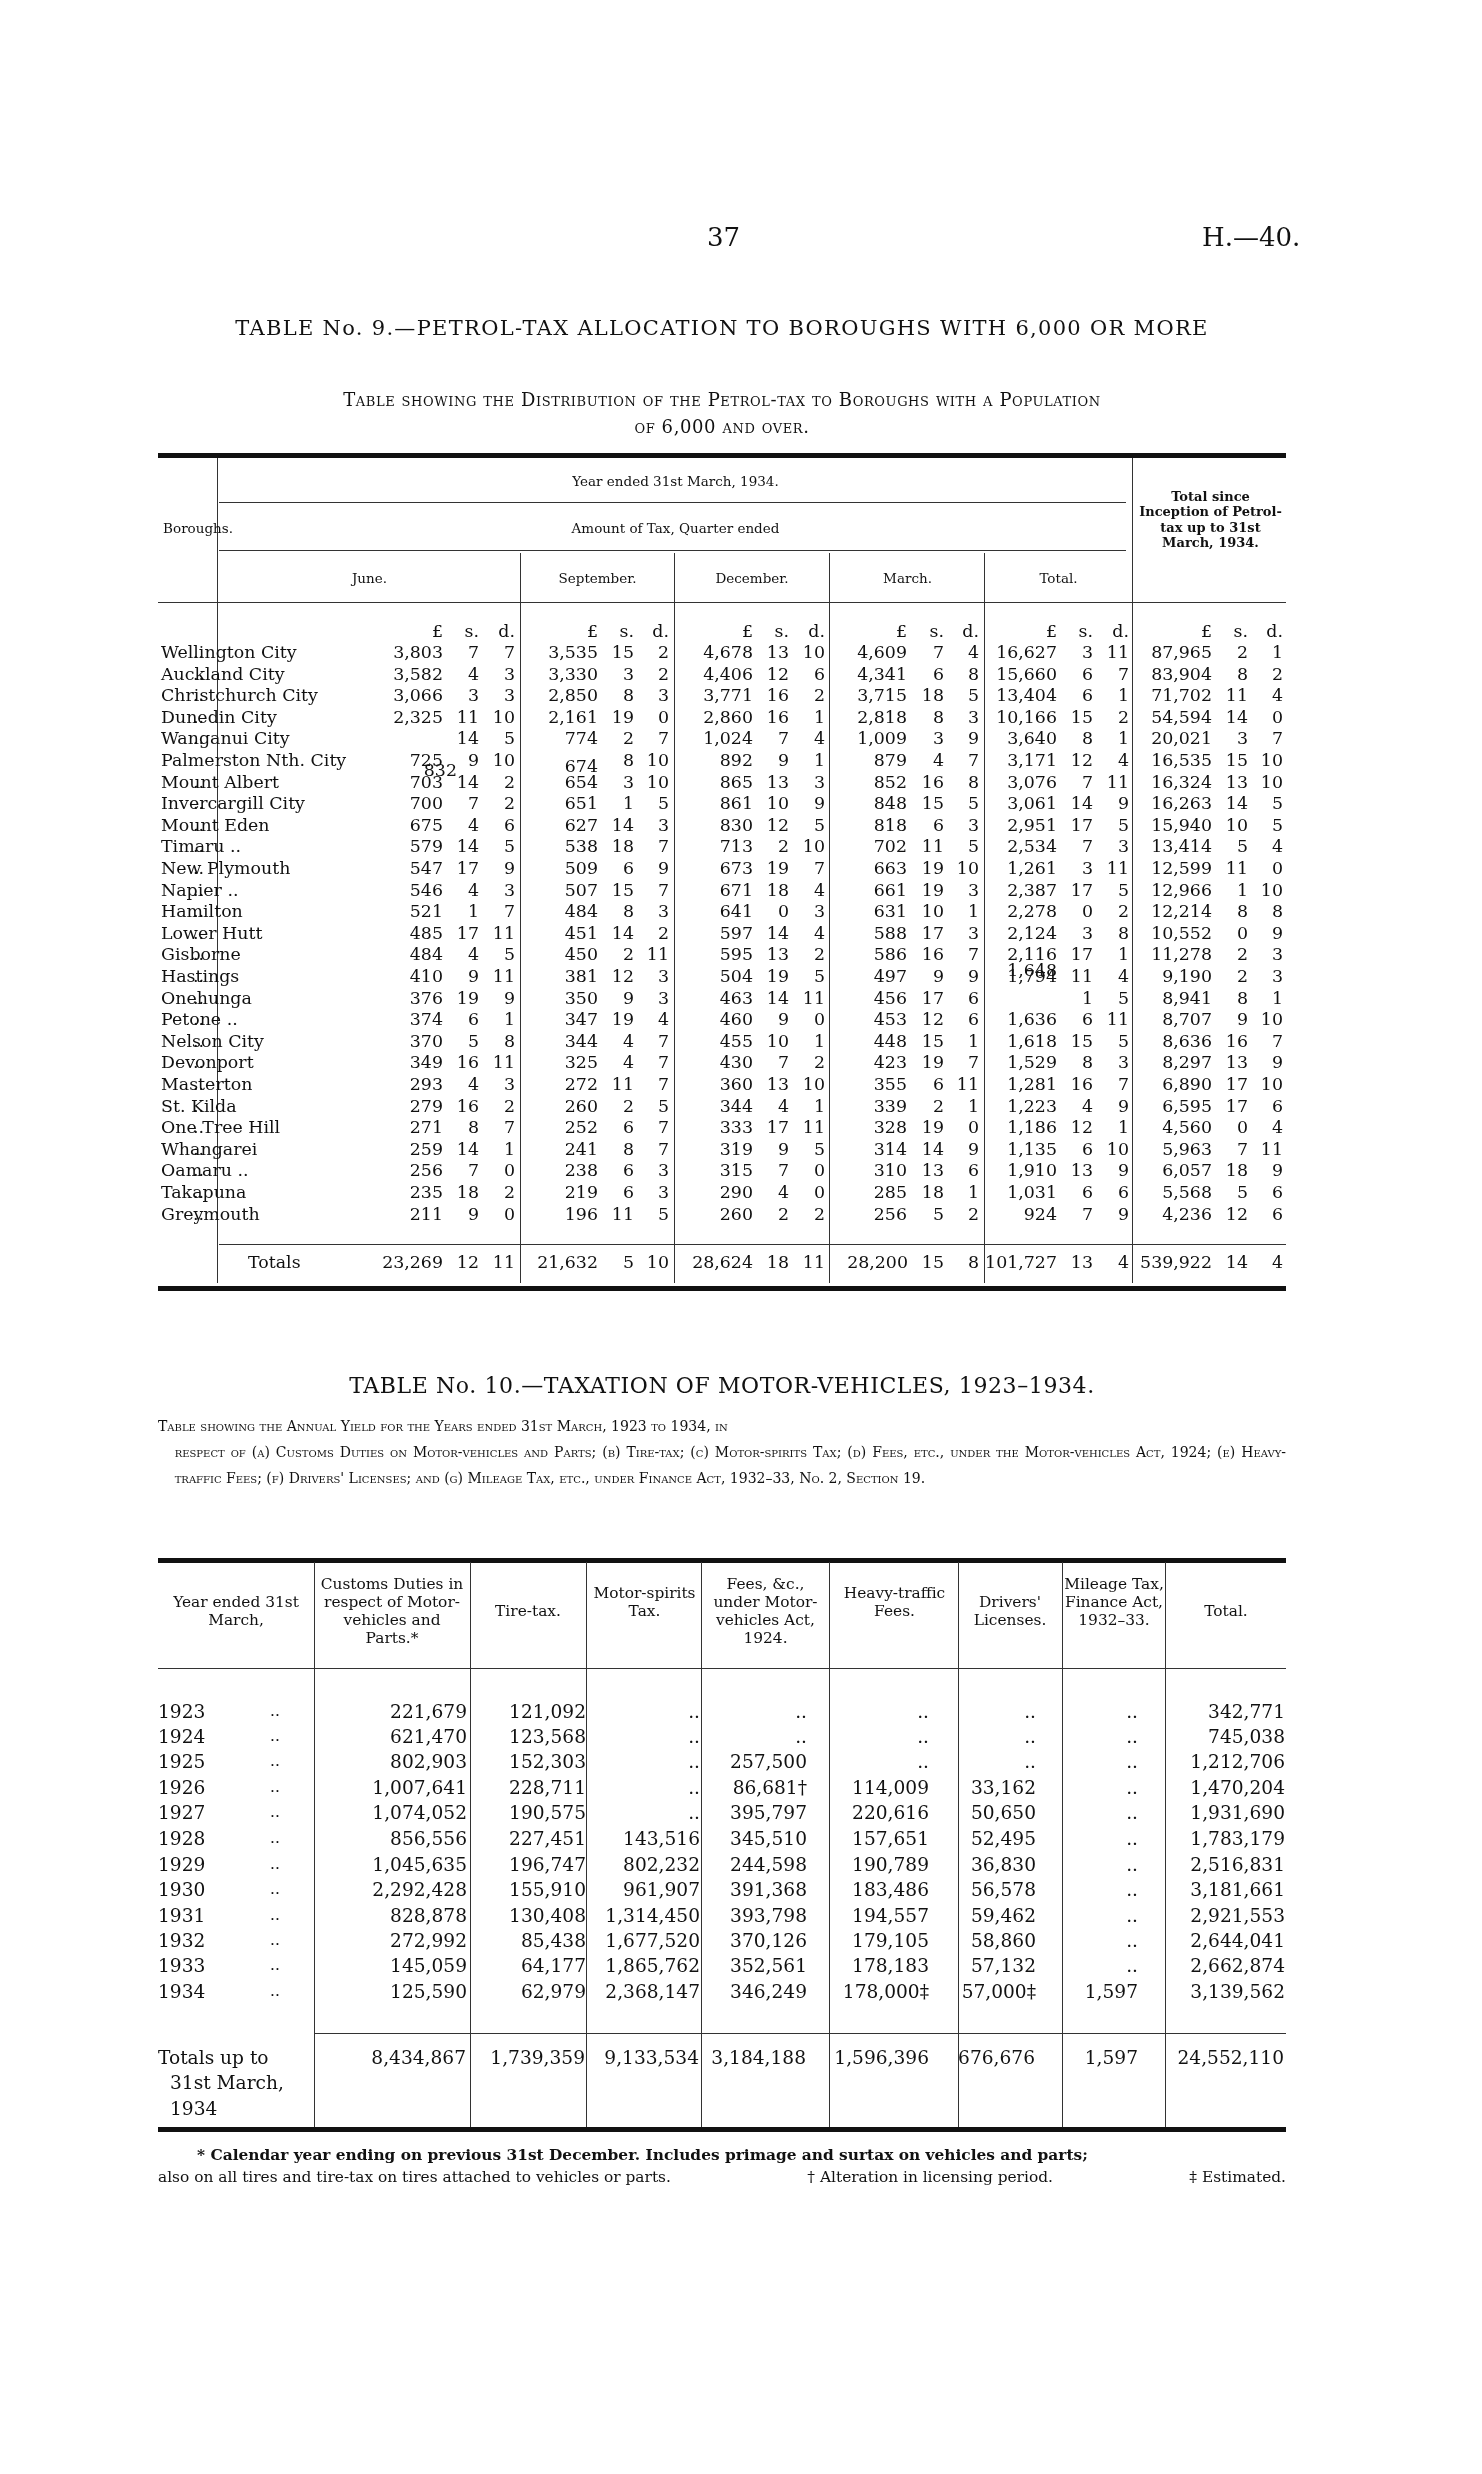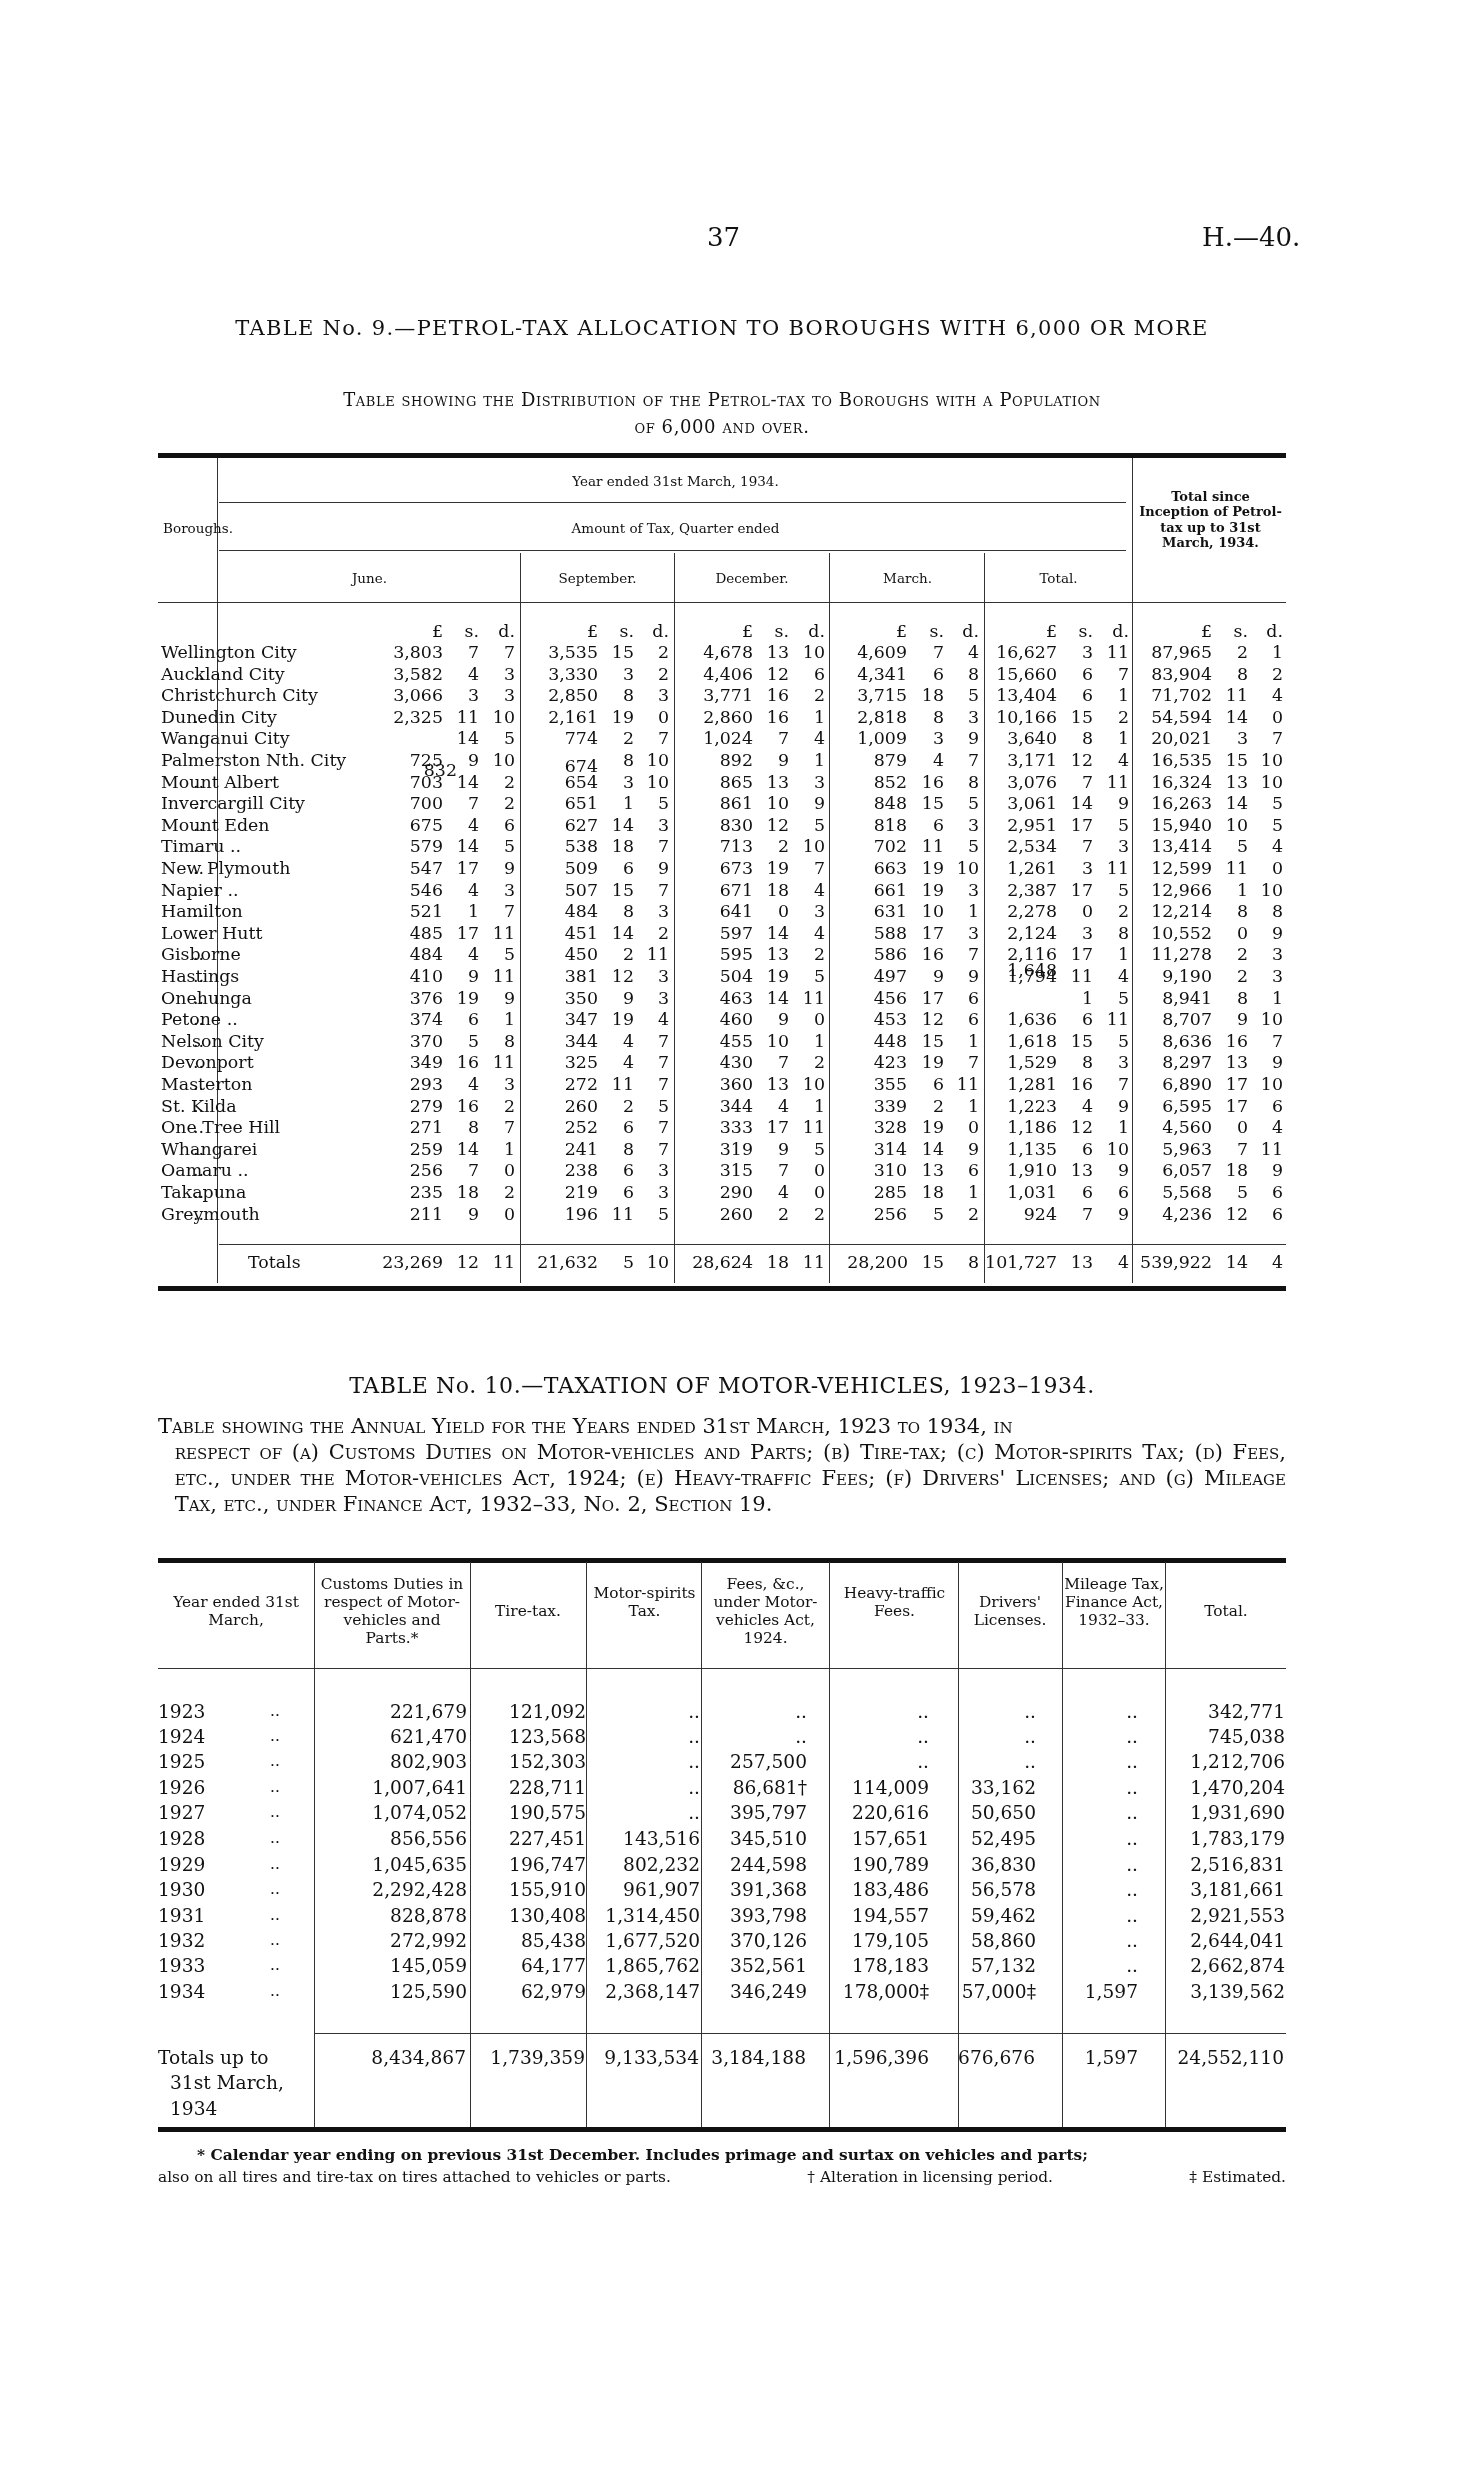--- a/index.html
+++ b/index.html
@@ -10,21 +10,21 @@
   .t9-title { left:158px; top:314px; width:1128px; font-size:21px; text-align:center; letter-spacing:1.3px; line-height:28px; }
   .t9-sub { left:158px; top:386px; width:1128px; font-size:18px; text-align:center; font-variant:small-caps; letter-spacing:0.6px; line-height:27px; }
   .rule-thick { position:absolute; height:4.5px; background:#111; }
   .rule-thin { position:absolute; height:1.3px; background:#333; }
   .vline { position:absolute; width:1.3px; background:#333; }
   .hdr { position:absolute; font-size:13.5px; text-align:center; line-height:16.7px; }
   .cell { position:absolute; font-size:17.4px; line-height:20.6px; white-space:nowrap; }
   .r { text-align:right; }
   .bname { font-size:17.4px; }
   .t10-title { left:158px; top:1373px; width:1128px; font-size:22px; text-align:center; letter-spacing:0.6px; }
-  .t10-desc { left:158px; top:1413px; width:1128px; font-size:21px; line-height:26px; font-variant:small-caps; text-align:justify; }
+  .t10-desc { left:158px; top:1413px; width:1128px; font-size:14px; line-height:26px; font-variant:small-caps; text-align:justify; }
   .t10-desc .indent { padding-left:16.7px; }
   .h10 { position:absolute; font-size:15.4px; line-height:18px; text-align:center; }
   .c10 { position:absolute; font-size:18.6px; line-height:25px; white-space:nowrap; text-align:right; }
   .foot { left:158px; top:2144px; width:1128px; font-size:15.4px; line-height:22px; text-align:justify; }
 </style>
 </head>
 <body>
 
 <div class="abs pagenum">37</div>
 <div class="abs docref">H.—40.</div>

